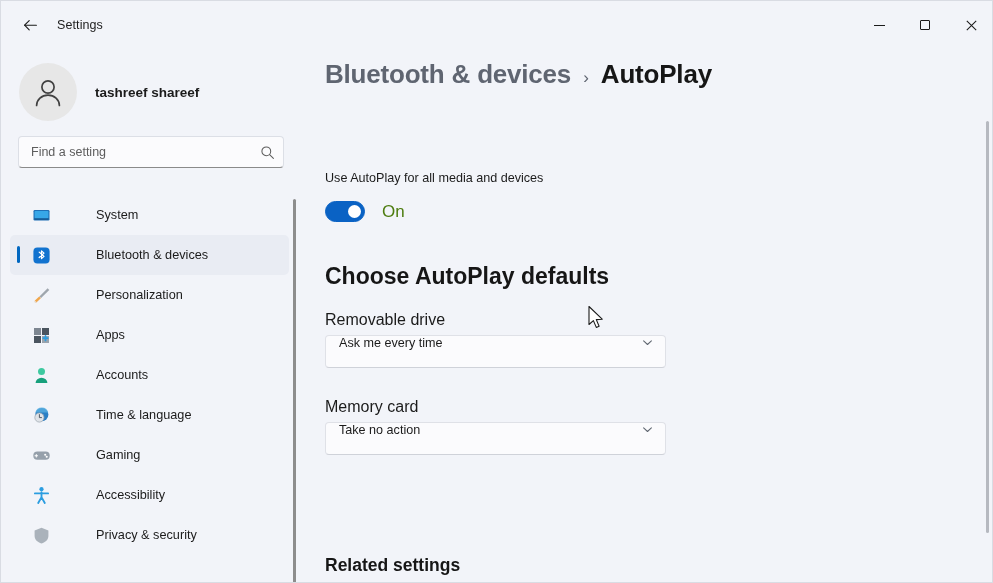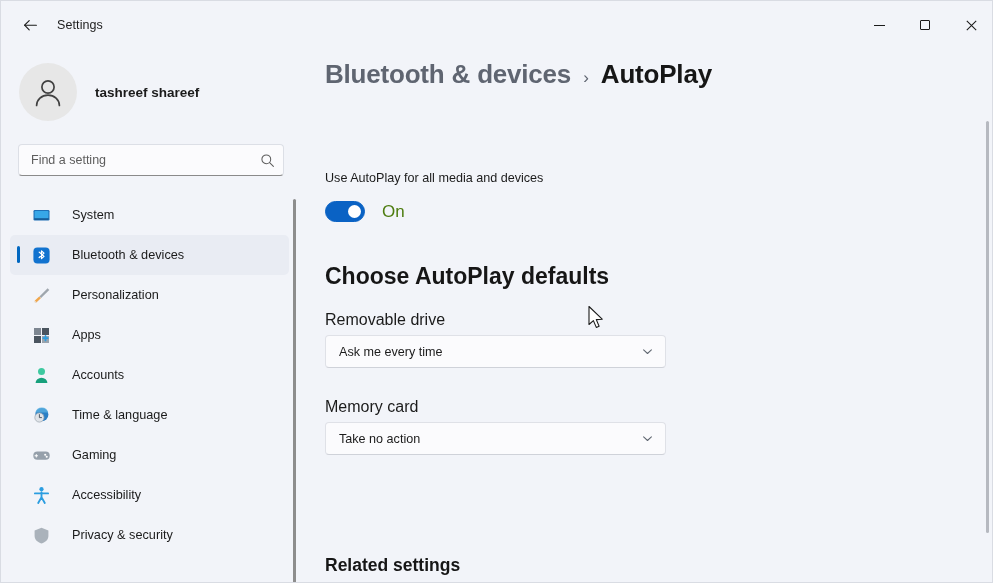--- a/index.html
+++ b/index.html
@@ -67,21 +67,21 @@
     display: flex; align-items: center; justify-content: center;
     flex: 0 0 58px;
   }
   #account-name {
     margin-left: 18px;
     font-size: 13.5px;
     font-weight: 600;
     color: #1b1b1b;
   }
   #search-wrap {
-    position: absolute; top: 95px; left: 17px;
+    position: absolute; top: 87px; left: 17px;
     width: 246px; height: 32px;
   }
   #search-box {
     width: 266px; height: 32px;
     background: #fbfbfd;
     border: 1px solid #dcdfe6;
     border-bottom: 1px solid #8a8a8a;
     border-radius: 4px;
     display: flex; align-items: center;
     padding: 0 8px 0 12px;
@@ -99,20 +99,21 @@
     width: 296px; height: 389px;
     overflow: hidden;
   }
   .nav-item {
     position: relative;
     height: 40px;
     margin: 0 8px 0 9px;
     border-radius: 5px;
     display: flex; align-items: center;
     cursor: pointer;
+    gap: 24px;
   }
   .nav-item.selected { background: #e9ecf3; }
   .nav-item.selected .sel-bar {
     position: absolute; left: 7px; top: 11px;
     width: 3px; height: 17px;
     background: #0067c0;
     border-radius: 2px;
   }
   .nav-icon {
     width: 22px; height: 22px;
@@ -186,21 +187,21 @@
     position: absolute; left: 28px;
     font-size: 16px; color: #1b1b1b;
   }
   .combo {
     position: absolute; left: 28px;
     width: 341px; height: 33px;
     background: #fbfbfd;
     border: 1px solid #dfe1e7;
     border-bottom-color: #cfd2d9;
     border-radius: 4px;
-    display: flex; align-items: center;
+    display: flex; 
     padding: 0 11px 0 13px;
     cursor: pointer;
   }
   .combo-text {
     flex: 1;
     font-size: 12.6px; color: #1b1b1b;
   }
   #lbl-removable { top: 262px; }
   #combo-removable { top: 286px; }
   #lbl-memory { top: 349px; }

